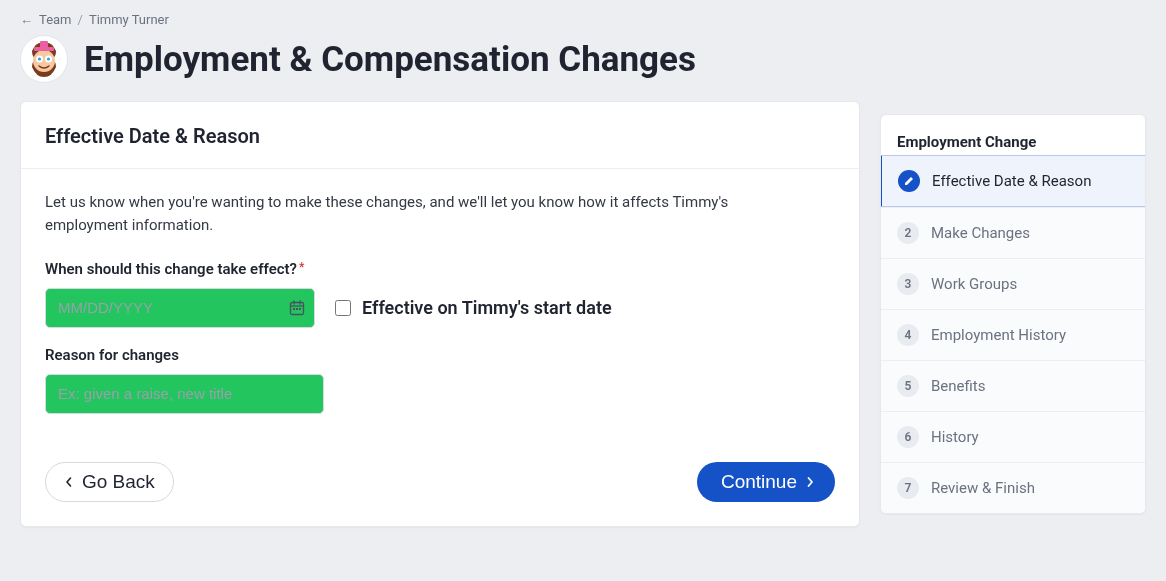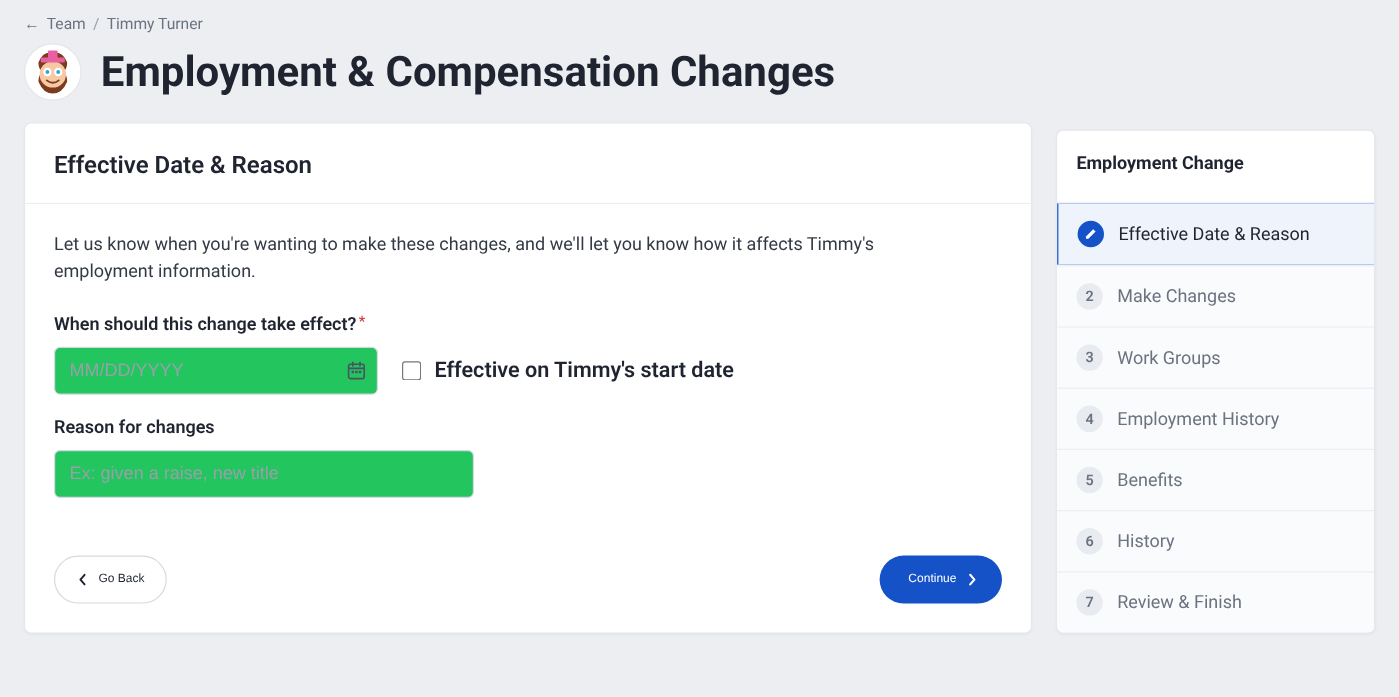--- a/index.html
+++ b/index.html
@@ -22,21 +22,21 @@
   
   .page-head { display:flex; align-items:center; gap:16px; margin:6px 0 18px 0; }
   .avatar {
     width:48px; height:48px; border-radius:50%;
     background:#fff; border:1px solid #e3e6ea; overflow:hidden;
     display:flex; align-items:center; justify-content:center;
   }
   .page-title { font-size:35px; font-weight:700; color:#1f2430; }
 
   
-  .layout { display:flex; gap:20px; align-items:flex-end; }
+  .layout { display:flex; gap:20px; align-items:center; }
   .card {
     background:#fff; border:1px solid #e5e8ec; border-radius:6px;
     box-shadow:0 1px 2px rgba(30,40,60,0.04);
   }
   .main-card { flex:1 1 auto; }
   .side-card { width:266px; flex:0 0 auto; overflow:hidden; }
 
   
   .card-header { padding:22px 24px 20px 24px; border-bottom:1px solid #eceef1; }
   .card-header h2 { margin:0; font-size:20px; font-weight:600; color:#1f2430; }
@@ -58,37 +58,37 @@
   .text-input::placeholder { color:#9aa0aa; }
   .date-icon {
     position:absolute; right:10px; top:50%; transform:translateY(-50%);
     color:#4a5260; pointer-events:none;
   }
 
   .check-row { display:flex; align-items:center; gap:8px; }
   .check-row input[type=checkbox] { width:16px; height:16px; accent-color:#1552c8; }
   .check-label { font-size:18px; font-weight:600; color:#1f2430; }
 
-  .reason-input { width:350px; }
+  .reason-input { width:279px; }
   .reason-input .text-input { padding-right:12px; }
 
   .card-footer {
     padding:22px 24px 24px 24px; display:flex; justify-content:space-between; align-items:center;
   }
-  .btn { display:inline-flex; align-items:center; gap:8px; font-size:10px; font-weight:500; height:40px; border-radius:20px; cursor:pointer; }
+  .btn { display:inline-flex; align-items:center; gap:8px; font-size:19px; font-weight:500; height:40px; border-radius:20px; cursor:pointer; }
   .btn-back {
     background:#fff; color:#1f2430; border:1px solid #d5d9e0; padding:0 18px;
   }
   .btn-primary {
     background:#1552c8; color:#fff; border:none; padding:0 20px 0 24px;
   }
   .chev { display:inline-block; }
 
   
-  .side-head { padding:18px 16px 24px 16px; font-size:15px; font-weight:700; color:#1f2430; }
+  .side-head { padding:18px 16px 4px 16px; font-size:15px; font-weight:700; color:#1f2430; }
   .step-list { display:flex; flex-direction:column; }
   .step {
     display:flex; align-items:center; gap:12px;
     padding:14px 16px; border-top:1px solid #eceef1; font-size:15px; color:#6b7280;
     background:#fafbfc;
   }
   .step .badge {
     width:22px; height:22px; border-radius:50%;
     background:#e8ebef; color:#6b7280; font-size:12px; font-weight:600;
     display:flex; align-items:center; justify-content:center;

